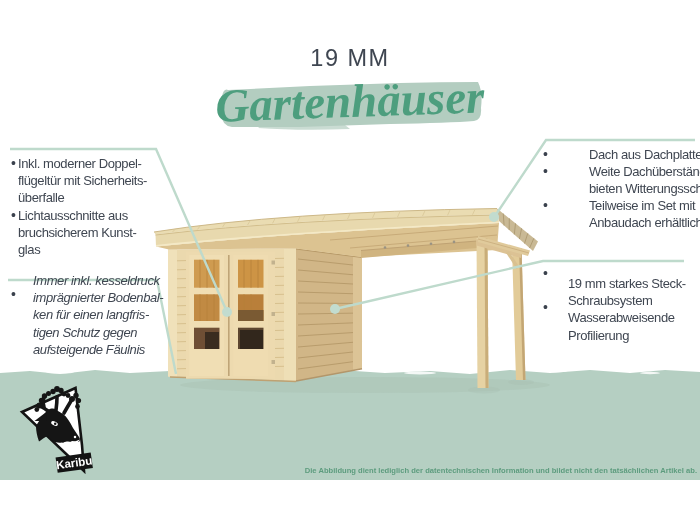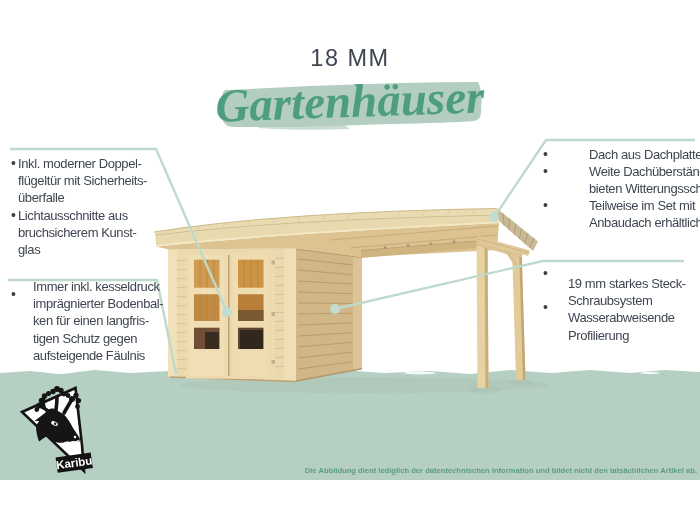--- a/index.html
+++ b/index.html
@@ -222,27 +222,27 @@
   <g transform="rotate(-8 74 463)">
     <rect x="56.5" y="455" width="35.5" height="15.5" fill="#131313"></rect>
     <text x="74.2" y="466.8" font-size="11.5" font-weight="bold" fill="#ffffff" text-anchor="middle" font-family="Liberation Sans, sans-serif">Karibu</text>
   </g>
 
   <text x="697" y="473" font-size="7.6" font-weight="bold" fill="#5d9c7e" text-anchor="end" font-family="Liberation Sans, sans-serif">Die Abbildung dient lediglich der datentechnischen Information und bildet nicht den tatsächlichen Artikel ab.</text>
 
   <text x="350" y="117" font-size="47" font-style="italic" font-weight="600" fill="#4d9e7e" text-anchor="middle" font-family="Liberation Serif, serif" transform="rotate(-2 350 107)">Gartenhäuser</text>
 </svg>
 
-<div class="txt" style="left:0;top:47px;width:700px;text-align:center;font-size:23.5px;letter-spacing:1.5px;line-height:23.5px;">18 MM</div>
+<div class="txt" style="left:0;top:47px;width:700px;text-align:center;font-size:23.5px;letter-spacing:1.5px;line-height:23.5px;">19 MM</div>
 
 <div class="txt" style="left:18px;top:155px;">Inkl. moderner Doppel-<br>flügeltür mit Sicherheits-<br>überfalle<br>Lichtausschnitte aus<br>bruchsicherem Kunst-<br>glas</div>
 <div class="bul" style="left:11px;top:155px;">•</div>
 <div class="bul" style="left:11px;top:206.6px;">•</div>
 
-<div class="txt" style="left:33px;top:278px;">Immer inkl. kesseldruck<br>imprägnierter Bodenbal-<br>ken für einen langfris-<br>tigen Schutz gegen<br>aufsteigende Fäulnis</div>
+<div class="txt" style="left:33px;top:272px;font-style:italic;">Immer inkl. kesseldruck<br>imprägnierter Bodenbal-<br>ken für einen langfris-<br>tigen Schutz gegen<br>aufsteigende Fäulnis</div>
 <div class="bul" style="left:11px;top:286px;">•</div>
 
 <div class="txt" style="left:568px;top:145.5px;margin-left:21px;">Dach aus Dachplatten<br>Weite Dachüberstände<br>bieten Witterungsschutz<br>Teilweise im Set mit<br>Anbaudach erhältlich</div>
 <div class="bul" style="left:543px;top:145.5px;">•</div>
 <div class="bul" style="left:543px;top:162.7px;">•</div>
 <div class="bul" style="left:543px;top:197.1px;">•</div>
 
 <div class="txt" style="left:568px;top:275px;">19 mm starkes Steck-<br>Schraubsystem<br>Wasserabweisende<br>Profilierung</div>
 <div class="bul" style="left:543px;top:265px;">•</div>
 <div class="bul" style="left:543px;top:299.4px;">•</div>

